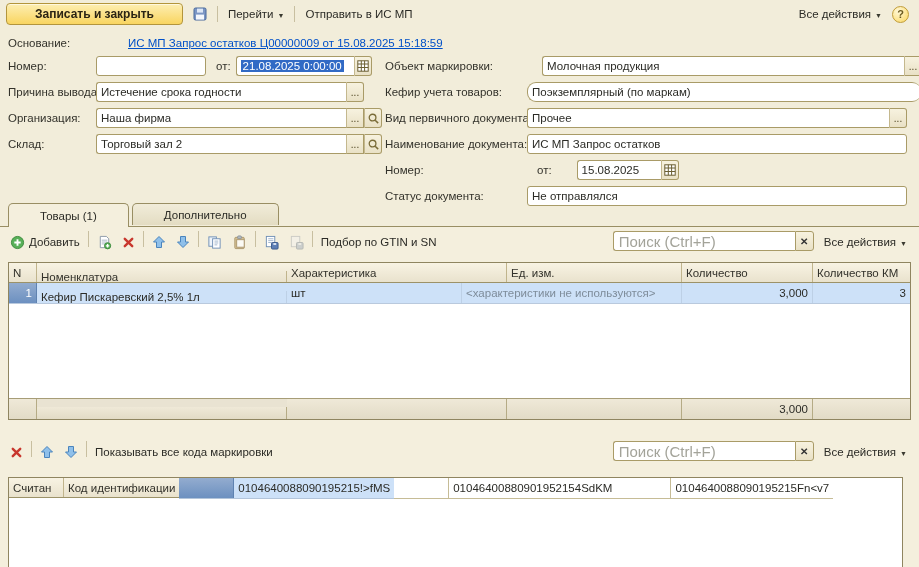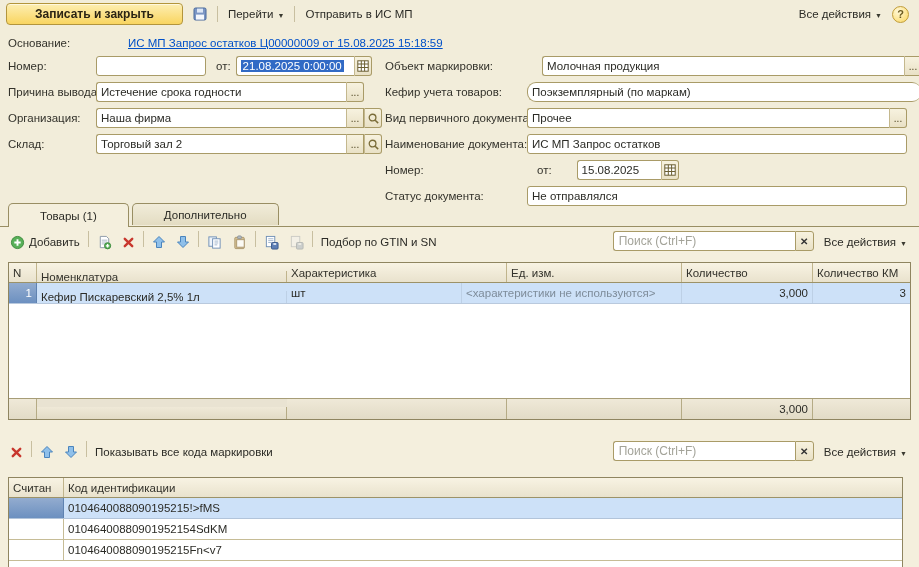--- a/index.html
+++ b/index.html
@@ -59,21 +59,21 @@
   .panel { position:absolute; top:226px; left:0; right:0; bottom:0;
     border-top:1px solid #998e63; background:#f4efdd; }
   
   .gtoolbar { position:absolute; left:8px; right:8px; height:24px;
     display:flex; align-items:flex-start; gap:6px; }
   .tb1 { top:231px; } .tb2 { top:441px; }
   .tbtn { display:flex; align-items:center; gap:4px; height:22px; padding:0 2px; }
   .search { display:flex; align-items:stretch; height:20px; }
   .search input { width:182px; height:20px; border:1px solid #a99b67; border-right:none;
     border-radius:3px 0 0 3px; padding:0 5px; font-family:"Liberation Sans",sans-serif;
-    font-size:12px; background:#fff; color:#2b2b26; outline:none; }
+    font-size:15px; background:#fff; color:#2b2b26; outline:none; }
   .search input::placeholder { color:#a3a399; }
   .search .clear { width:19px; display:flex; align-items:center; justify-content:center;
     background:linear-gradient(#f7f2df,#e9e1c6); border:1px solid #a99b67; border-radius:0 3px 3px 0;
     font-size:10px; font-weight:bold; color:#333; }
   .push-right { margin-left:auto; }
   
   .t1 { position:absolute; left:8px; top:262px; width:903px;
     border:1px solid #8f8560; background:#fff; }
   .trow { display:flex; }
   .hrow { height:20px; background:linear-gradient(#f8f3e3,#e9e2cd); border-bottom:1px solid #9c9268; }
@@ -94,21 +94,21 @@
   .t1-body { height:94px; background:#fff; }
   .frow-total { height:21px; background:#e9e3d2; border-top:1px solid #a79d77; }
   .fcell { display:flex; align-items:center; padding:0 4px; border-right:1px solid #b5ab85;
     background:linear-gradient(#efe9d8,#e2dbc6); }
   .fcell:last-child { border-right:none; }
   
   .codes-link { position:absolute; left:8px; top:423px; }
   
   .t2 { position:absolute; left:8px; top:477px; width:895px; bottom:0;
     border:1px solid #8f8560; border-bottom:none; background:#fff;
-    display:flex; flex-direction:column; overflow:hidden; }
+    display:flex; flex-direction:row; overflow:hidden; }
   .c-scan{width:55px;flex:0 0 55px;} .c-code{flex:1;}
   .t2 .hrow { flex:0 0 20px; }
   .crow { height:21px; flex:0 0 21px; background:#fff; border-bottom:1px solid #c6bc96; }
   .crow.selected { background:#cde1f8; border-bottom:1px solid #b2c4da; }
   .crow .dcell { border-right:1px solid #c6bc96; }
   .crow.selected .dcell { border-right:1px solid #5f82b0; }
   .crow.selected .dcell:last-child, .crow .dcell:last-child { border-right:none; }
   .code-text { font-size:11.5px; }
   .t2-rest { flex:1; background:#fff; }
   svg { display:block; }

